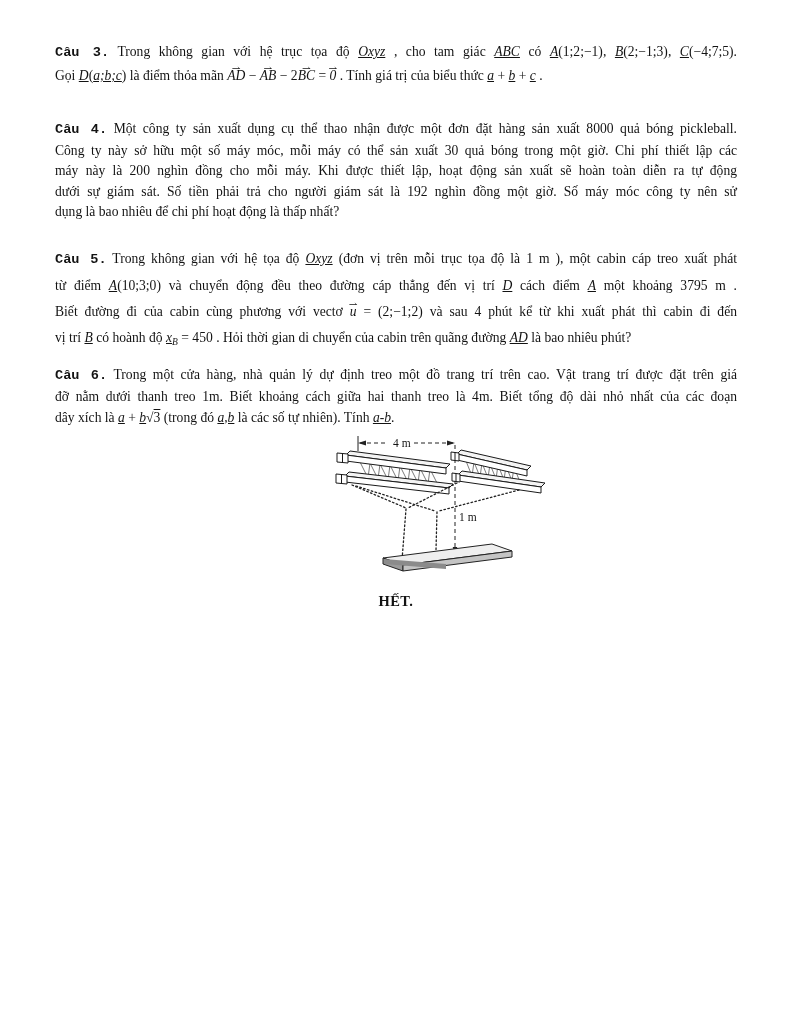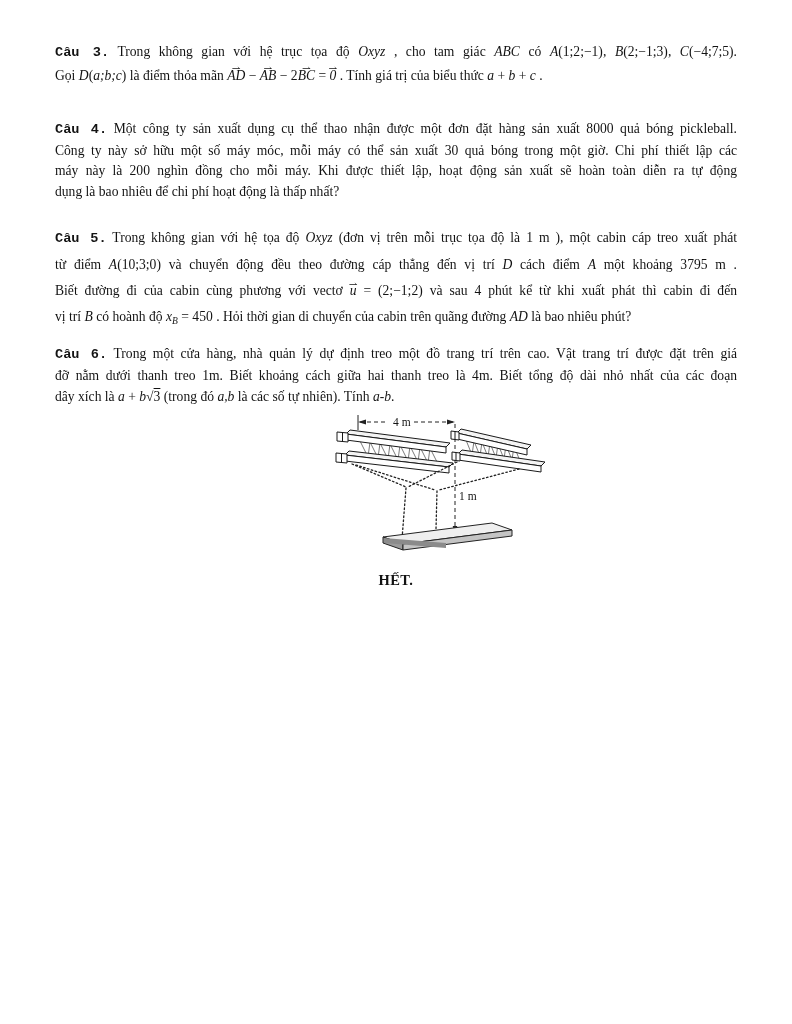--- a/index.html
+++ b/index.html
@@ -17,21 +17,21 @@
   
   .para.q0 .line { line-height:23px; }
   .para.q1 .line { line-height:20.6px; }
   .para.q2 .line { line-height:26px; }
   .para.q3 .line { line-height:21px; }
   .para.q1 { margin-top:32px; }
   .para.q2 { margin-top:23px; }
   .para.q3 { margin-top:9px; }
 
   .seg-b { font-weight:bold;font-family:Liberation Mono, monospace; }
-  .seg-i { font-style:italic; }
+  .seg-i { font-style:italic;text-decoration:underline; }
   .seg-v { font-style:italic; position:relative; display:inline-block; }
   .seg-v::before {
     content:"⇀"; position:absolute; left:50%; transform:translateX(-50%);
     top:-0.62em; font-style:normal; font-size:0.78em; letter-spacing:0;
   }
   .seg-sub { font-style:italic; font-size:0.7em; vertical-align:-0.28em; }
   .seg-sqrt .rad-sign { font-style:normal; }
   .seg-sqrt .rad-body { font-style:normal; text-decoration:overline; }
 
   .figure-wrap { margin:4px 0 0 275px; width:235px; height:145px;text-decoration:underline; }
@@ -51,20 +51,21 @@
 
     <div id="questions">
         <div class="para q0">
           <div class="line"><span class="seg-b">Câu 3.</span><span class="seg-p"> Trong không gian với hệ trục tọa độ </span><span class="seg-i">Oxyz</span><span class="seg-p"> , cho tam giác </span><span class="seg-i">ABC</span><span class="seg-p"> có </span><span class="seg-i">A</span><span class="seg-p">(1;2;−1)</span><span class="seg-p">, </span><span class="seg-i">B</span><span class="seg-p">(2;−1;3)</span><span class="seg-p">, </span><span class="seg-i">C</span><span class="seg-p">(−4;7;5).</span></div>
           <div class="line last"><span class="seg-p">Gọi </span><span class="seg-i">D</span><span class="seg-p">(</span><span class="seg-i">a;b;c</span><span class="seg-p">)</span><span class="seg-p"> là điểm thỏa mãn </span><span class="seg-v">AD</span><span class="seg-p"> − </span><span class="seg-v">AB</span><span class="seg-p"> − 2</span><span class="seg-v">BC</span><span class="seg-p"> = </span><span class="seg-v">0</span><span class="seg-p"> . Tính giá trị của biểu thức </span><span class="seg-i">a</span><span class="seg-p"> + </span><span class="seg-i">b</span><span class="seg-p"> + </span><span class="seg-i">c</span><span class="seg-p"> .</span></div>
         </div>
         <div class="para q1">
           <div class="line"><span class="seg-b">Câu 4.</span><span class="seg-p"> Một công ty sản xuất dụng cụ thể thao nhận được một đơn đặt hàng sản xuất 8000 quả bóng pickleball.</span></div>
           <div class="line"><span class="seg-p">Công ty này sở hữu một số máy móc, mỗi máy có thể sản xuất 30 quả bóng trong một giờ. Chi phí thiết lập các</span></div>
           <div class="line"><span class="seg-p">máy này là 200 nghìn đồng cho mỗi máy. Khi được thiết lập, hoạt động sản xuất sẽ hoàn toàn diễn ra tự động</span></div>
+          <div class="line"><span class="seg-p">dưới sự giám sát. Số tiền phải trả cho người giám sát là 192 nghìn đồng một giờ. Số máy móc công ty nên sử</span></div>
           <div class="line last"><span class="seg-p">dụng là bao nhiêu để chi phí hoạt động là thấp nhất?</span></div>
         </div>
         <div class="para q2">
           <div class="line"><span class="seg-b">Câu 5.</span><span class="seg-p"> Trong không gian với hệ tọa độ </span><span class="seg-i">Oxyz</span><span class="seg-p"> (đơn vị trên mỗi trục tọa độ là 1 m ), một cabin cáp treo xuất phát</span></div>
           <div class="line"><span class="seg-p">từ điểm </span><span class="seg-i">A</span><span class="seg-p">(10;3;0)</span><span class="seg-p"> và chuyển động đều theo đường cáp thẳng đến vị trí </span><span class="seg-i">D</span><span class="seg-p"> cách điểm </span><span class="seg-i">A</span><span class="seg-p"> một khoảng 3795 m .</span></div>
           <div class="line"><span class="seg-p">Biết đường đi của cabin cùng phương với vectơ </span><span class="seg-v">u</span><span class="seg-p"> = (2;−1;2)</span><span class="seg-p"> và sau 4 phút kể từ khi xuất phát thì cabin đi đến</span></div>
           <div class="line last"><span class="seg-p">vị trí </span><span class="seg-i">B</span><span class="seg-p"> có hoành độ </span><span class="seg-i">x</span><span class="seg-sub">B</span><span class="seg-p"> = 450 . Hỏi thời gian di chuyển của cabin trên quãng đường </span><span class="seg-i">AD</span><span class="seg-p"> là bao nhiêu phút?</span></div>
         </div>
         <div class="para q3">
           <div class="line"><span class="seg-b">Câu 6.</span><span class="seg-p"> Trong một cửa hàng, nhà quản lý dự định treo một đồ trang trí trên cao. Vật trang trí được đặt trên giá</span></div>

